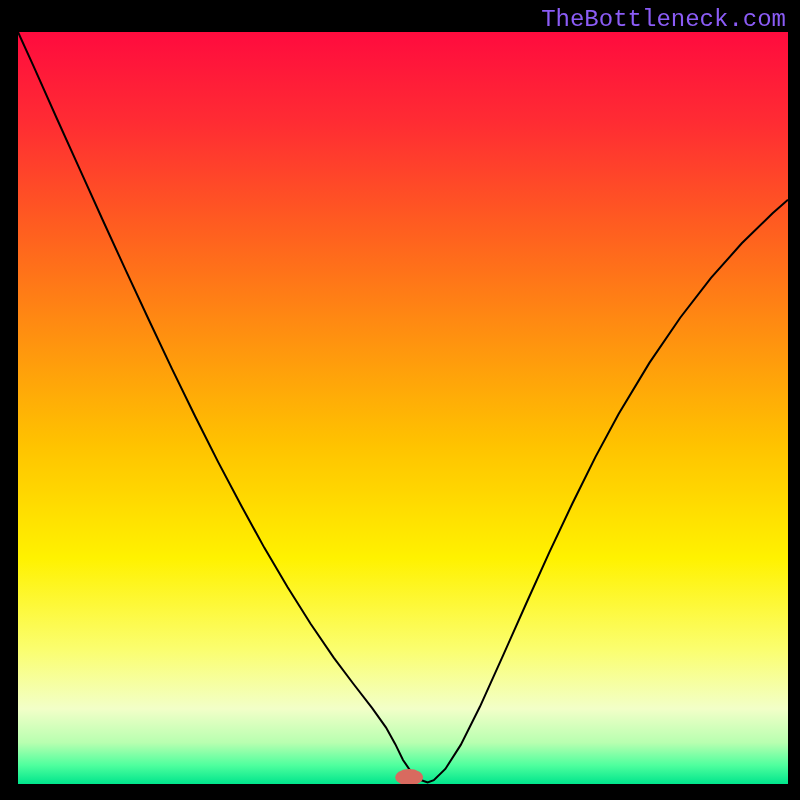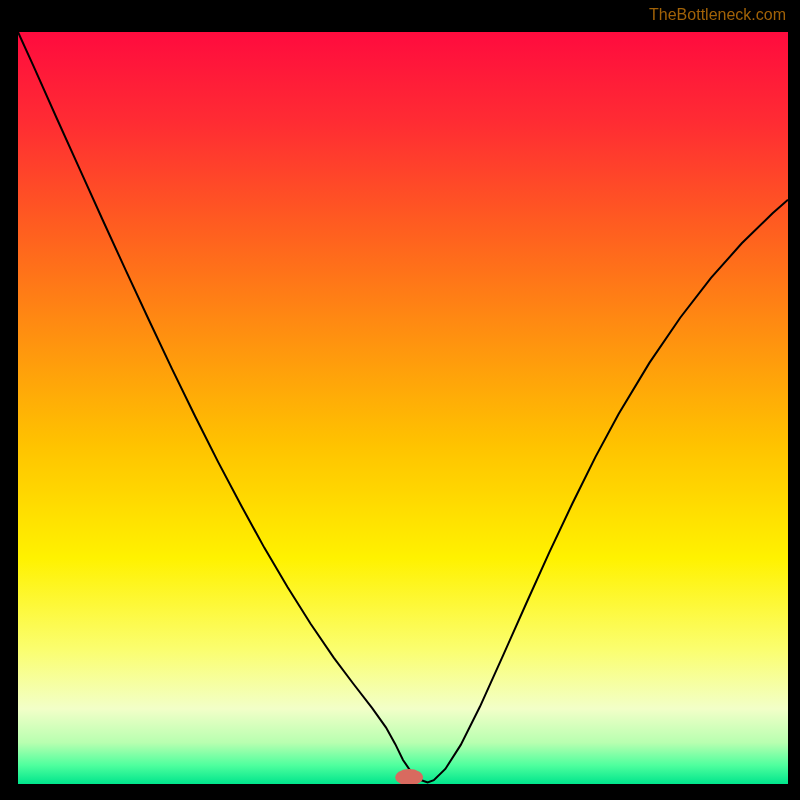--- a/index.html
+++ b/index.html
@@ -9,24 +9,25 @@
     height: 800px;
     background: #000;
     position: relative;
     overflow: hidden;
     font-family: Arial, sans-serif;
   }
   .attribution {
     position: absolute;
     top: 6px;
     right: 14px;
-    color: #a16207;
-    font-size: 16px;
+    color: #8b5cf6;
+    font-size: 24px;
     font-weight: 500;
     z-index: 10;
+    font-family: Liberation Mono, monospace;
   }
   .plot-frame {
     position: absolute;
     left: 18px;
     top: 32px;
     width: 770px;
     height: 752px;
     background: #000;
   }
   svg.chart {

